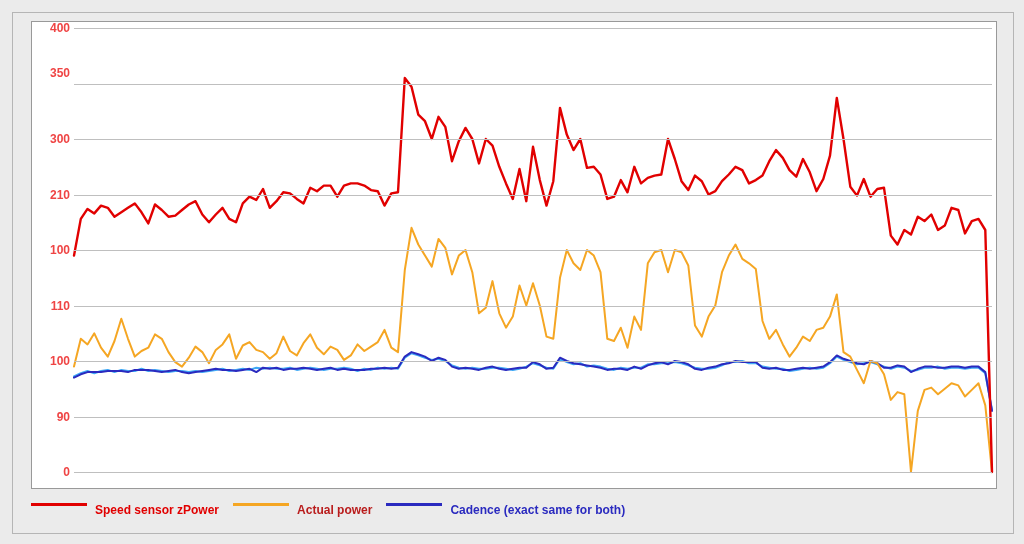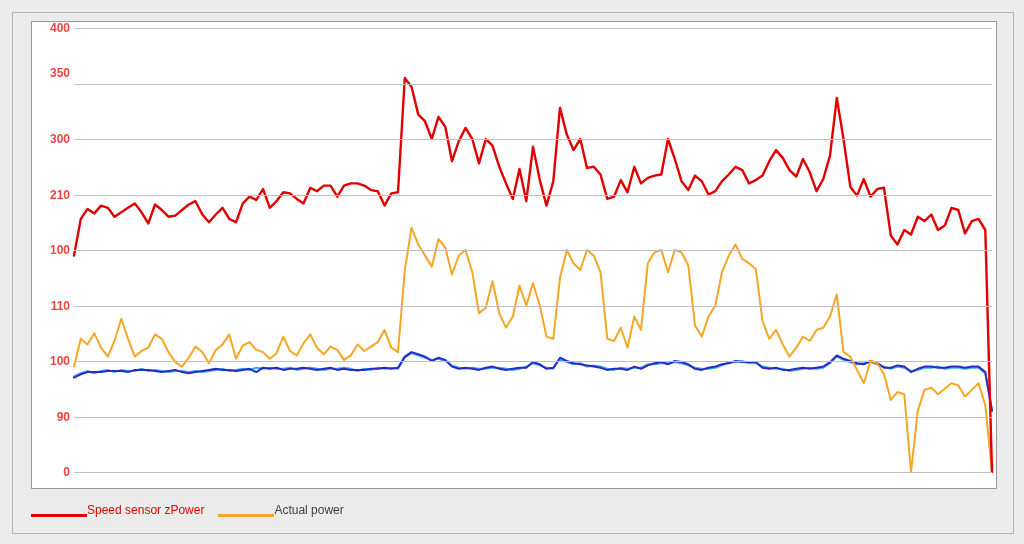--- a/index.html
+++ b/index.html
@@ -65,34 +65,36 @@
     left: 18px;
     bottom: 8px;
     height: 30px;
     display: flex;
     align-items: center;
     gap: 14px;
     font-size: 12px;
   }
   .legend-item {
     display: flex;
-    align-items: flex-end;
+    align-items: flex-start;
+    gap: 8px;
     white-space: nowrap;
+    font-weight: bold;
   }
   .swatch {
     width: 56px;
     height: 0;
     border-top-width: 3px;
     border-top-style: solid;
   }
   .sw-red    { border-color: #e10000; }
   .sw-orange { border-color: #f5a623; }
   .sw-blue   { border-color: #2a2abf; }
   .lab-red    { color: #e10000; }
-  .lab-orange { color: #404040; }
+  .lab-orange { color: #b91c1c; }
   .lab-blue   { color: #2a2abf; }
 </style>
 </head>
 <body>
 
 <div class="outer">
 
   <div class="plot-frame">
     <div class="plot-area">
 
@@ -125,15 +127,19 @@
 
   <div class="legend">
     <div class="legend-item">
       <span class="swatch sw-red"></span>
       <span class="lab-red">Speed sensor zPower</span>
     </div>
     <div class="legend-item">
       <span class="swatch sw-orange"></span>
       <span class="lab-orange">Actual power</span>
     </div>
+    <div class="legend-item">
+      <span class="swatch sw-blue"></span>
+      <span class="lab-blue">Cadence (exact same for both)</span>
+    </div>
   </div>
 
 </div>
 
 </body></html>

